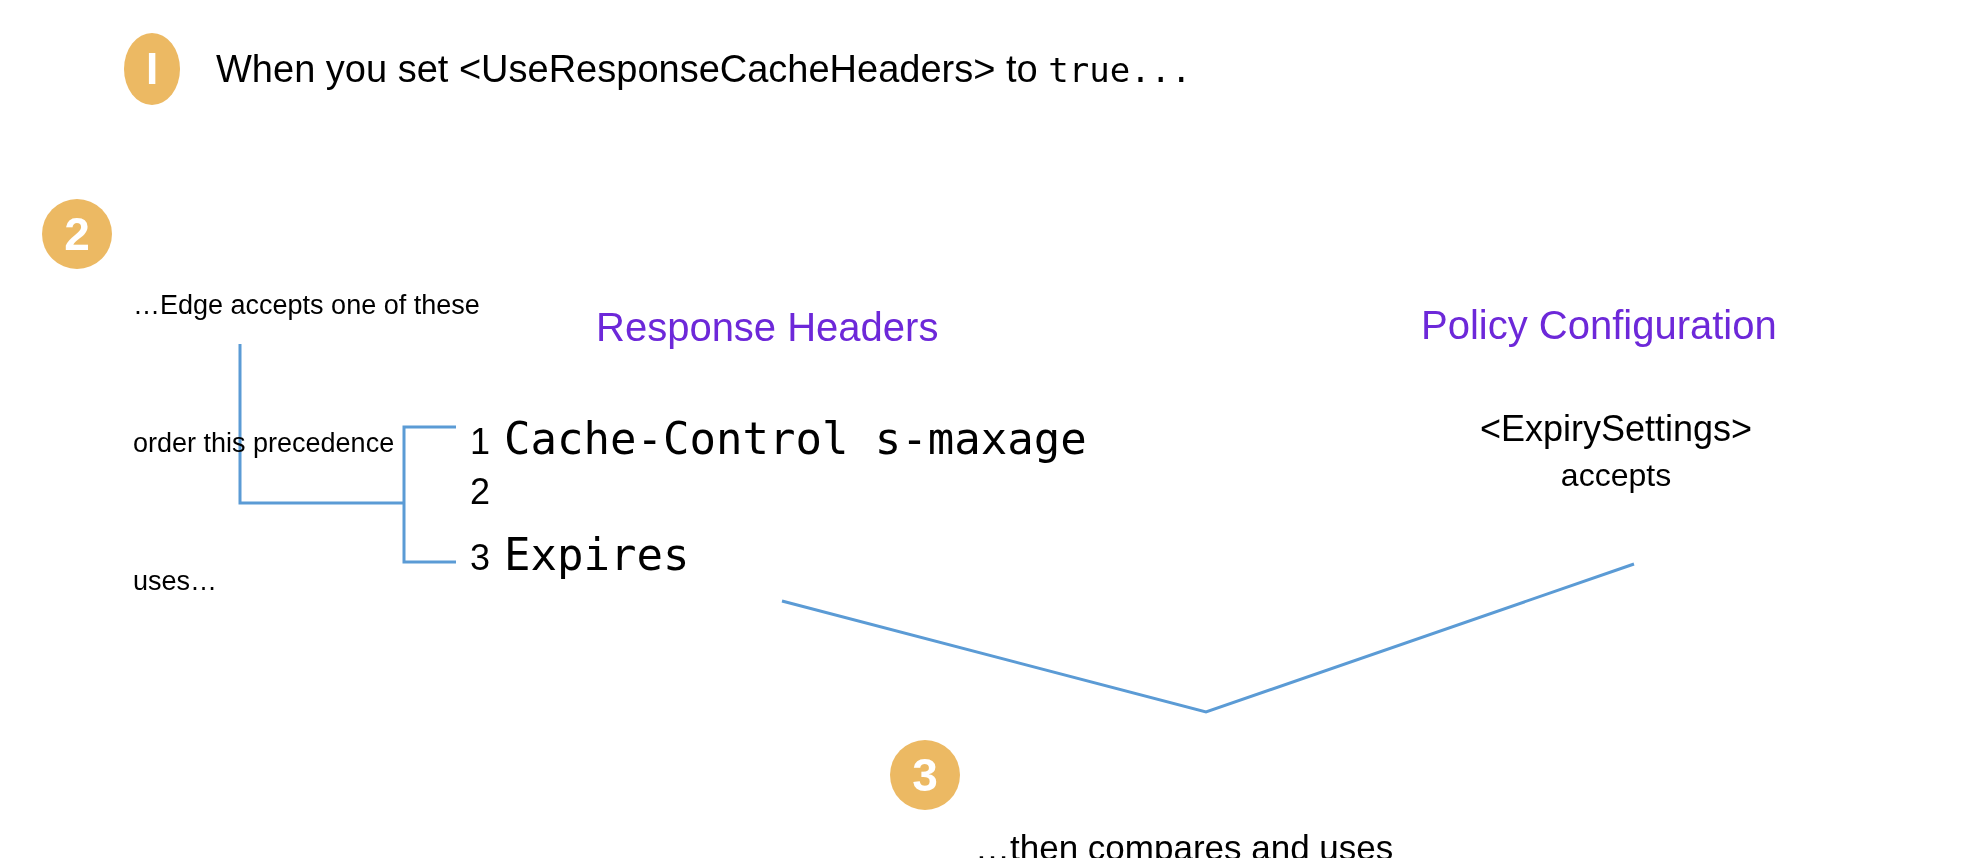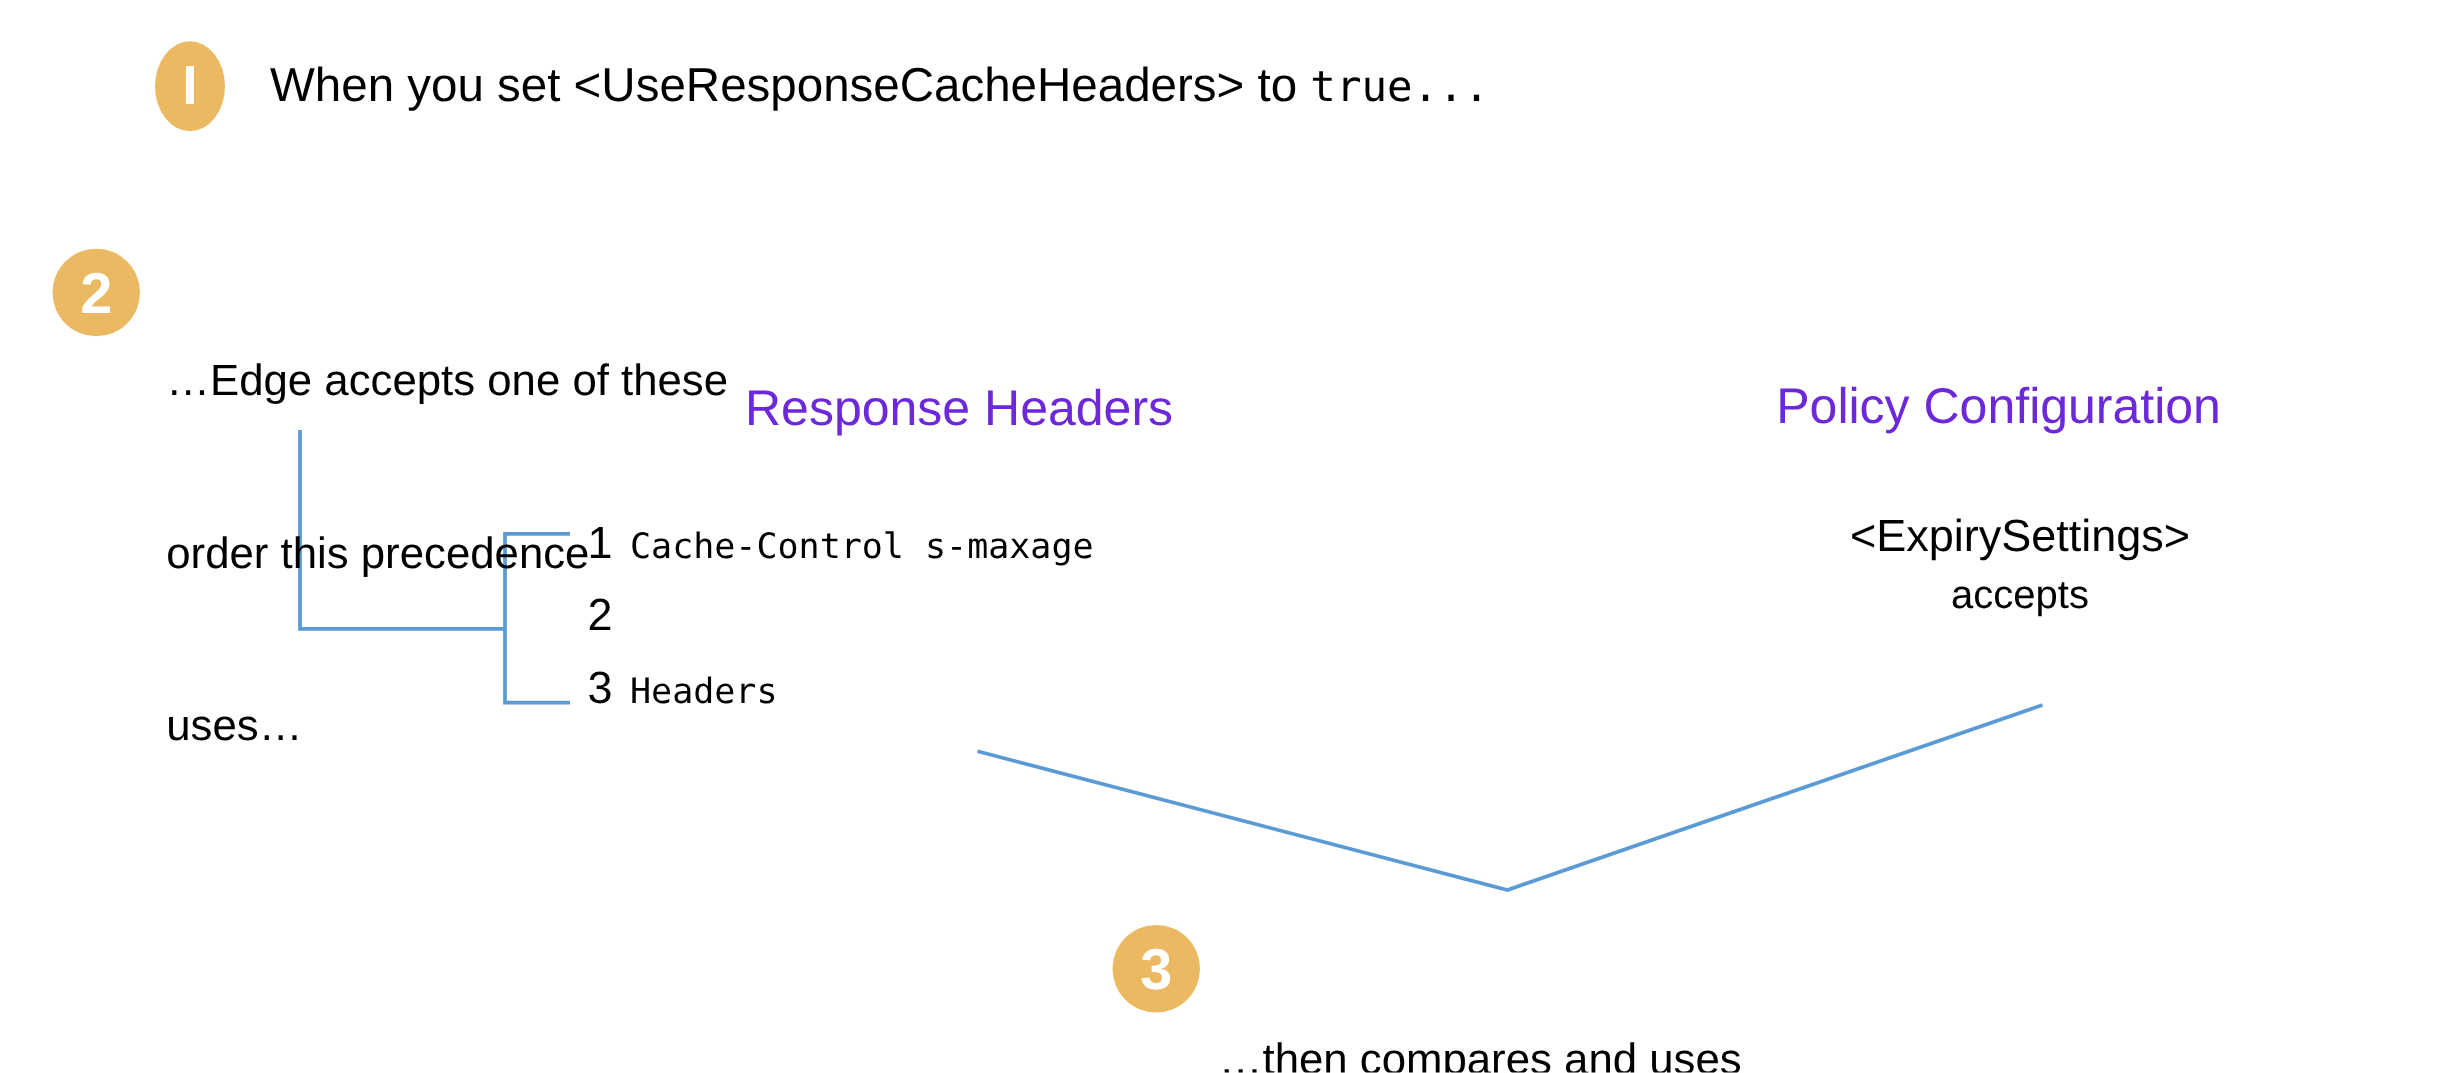--- a/index.html
+++ b/index.html
@@ -86,21 +86,21 @@
     line-height: 50px;
   }
   #step-1-text .mono {
     font-family: "DejaVu Sans Mono", "Liberation Mono", monospace;
     font-size: 34px;
   }
 
   #step-2-text {
     left: 133px;
     top: 190px;
-    font-size: 35px;
+    font-size: 27px;
     line-height: 46px;
   }
 
   #step-3-text {
     left: 975px;
     top: 733px;
     font-size: 35px;
     line-height: 46px;
     text-align: center;
   }
@@ -137,21 +137,21 @@
     height: 58px;
   }
   .item-number {
     font-family: "Liberation Sans", sans-serif;
     font-size: 36px;
     width: 34px;
     color: #000000;
   }
   .item-label {
     font-family: "DejaVu Sans Mono", "Liberation Mono", monospace;
-    font-size: 28px;
+    font-size: 44px;
     color: #000000;
     white-space: pre;
   }
 
   
   #policy-element {
     position: absolute;
     left: 1421px;
     top: 405px;
     width: 390px;
@@ -202,21 +202,21 @@
   <ul id="precedence-list">
     <li>
       <span class="item-number">1</span>
       <span class="item-label">Cache-Control s-maxage</span>
     </li>
     <li>
       <span class="item-number">2</span>
     </li>
     <li>
       <span class="item-number">3</span>
-      <span class="item-label">Headers</span>
+      <span class="item-label">Expires</span>
     </li>
   </ul>
 
   <div class="column-title" id="policy-config-title">Policy Configuration</div>
 
   <div id="policy-element">
     <span id="policy-element-tag">&lt;ExpirySettings&gt;</span>
     <span id="policy-element-word">accepts</span>
   </div>
 

